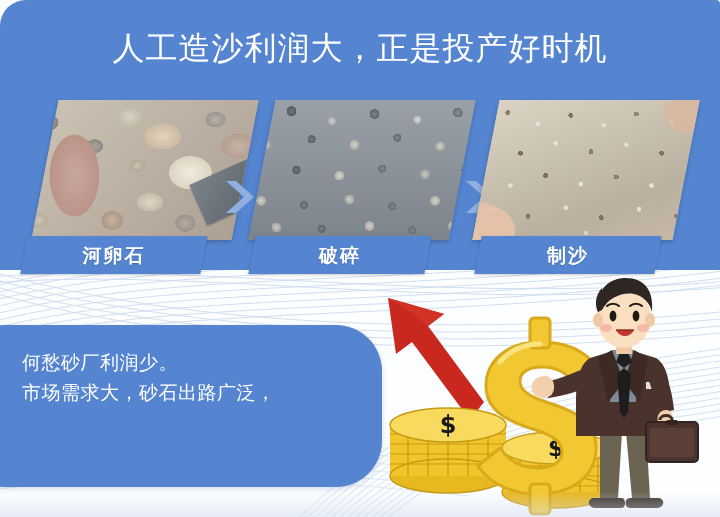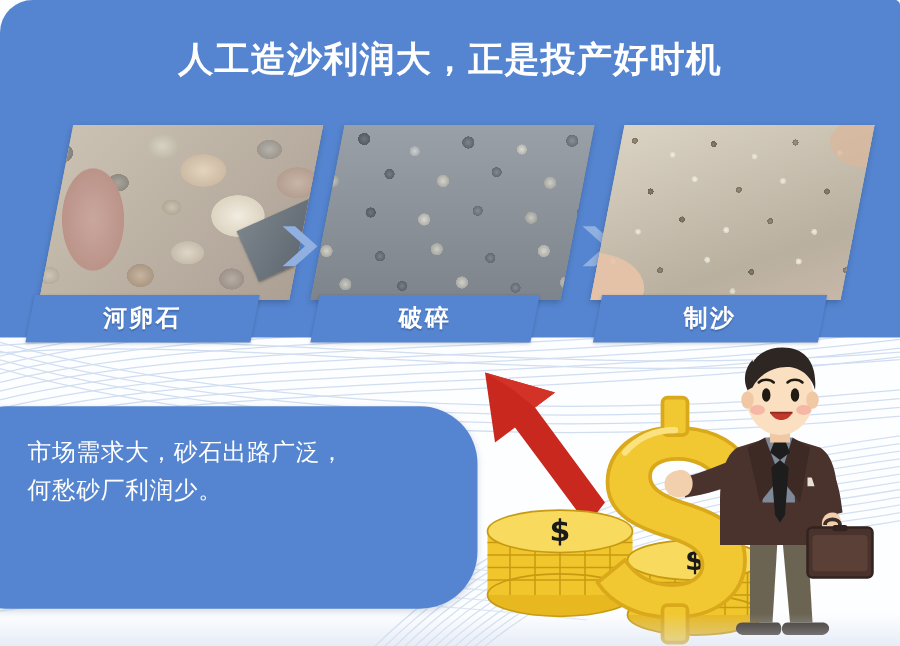--- a/index.html
+++ b/index.html
@@ -17,21 +17,21 @@
   
   .header{
     position:absolute;left:0;top:0;width:720px;height:96px;
     background:#5585d1;
     border-top-left-radius:26px;border-top-right-radius:4px;
     overflow:hidden;
   }
   .header-title{
     position:absolute;left:0;top:0;width:720px;height:96px;
     display:flex;align-items:center;justify-content:center;
-    color:#ffffff;font-size:28px;font-weight:bold;letter-spacing:1px;
+    color:#ffffff;font-size:32px;font-weight:normal;letter-spacing:1px;
     line-height:1;white-space:nowrap;
   }
 
   
   .photo-band{
     position:absolute;left:0;top:90px;width:720px;height:180px;
     background:#5585d1;
   }
 
   
@@ -409,19 +409,19 @@
         <path d="M310,150 C310,144 322,144 322,150" fill="none" stroke="#3c2f28" stroke-width="3"></path>
         <rect x="296" y="152" width="52" height="40" rx="4" fill="#4a332c" stroke="#332320" stroke-width="2"></rect>
         <rect x="300" y="158" width="44" height="29" rx="3" fill="#5a4036"></rect>
         <rect x="316" y="150" width="12" height="5" rx="2" fill="#332320"></rect>
       </g>
     </svg>
   </div>
 
   <div class="msgbox">
     <div class="lines">
+      <div class="msg-p">何愁砂厂利润少。</div>
       <div class="msg-p">市场需求大，砂石出路广泛，</div>
-      <div class="msg-p">何愁砂厂利润少。</div>
     </div>
   </div>
 
   <div class="bottom-shadow"></div>
 </div>
 
 </body></html>

